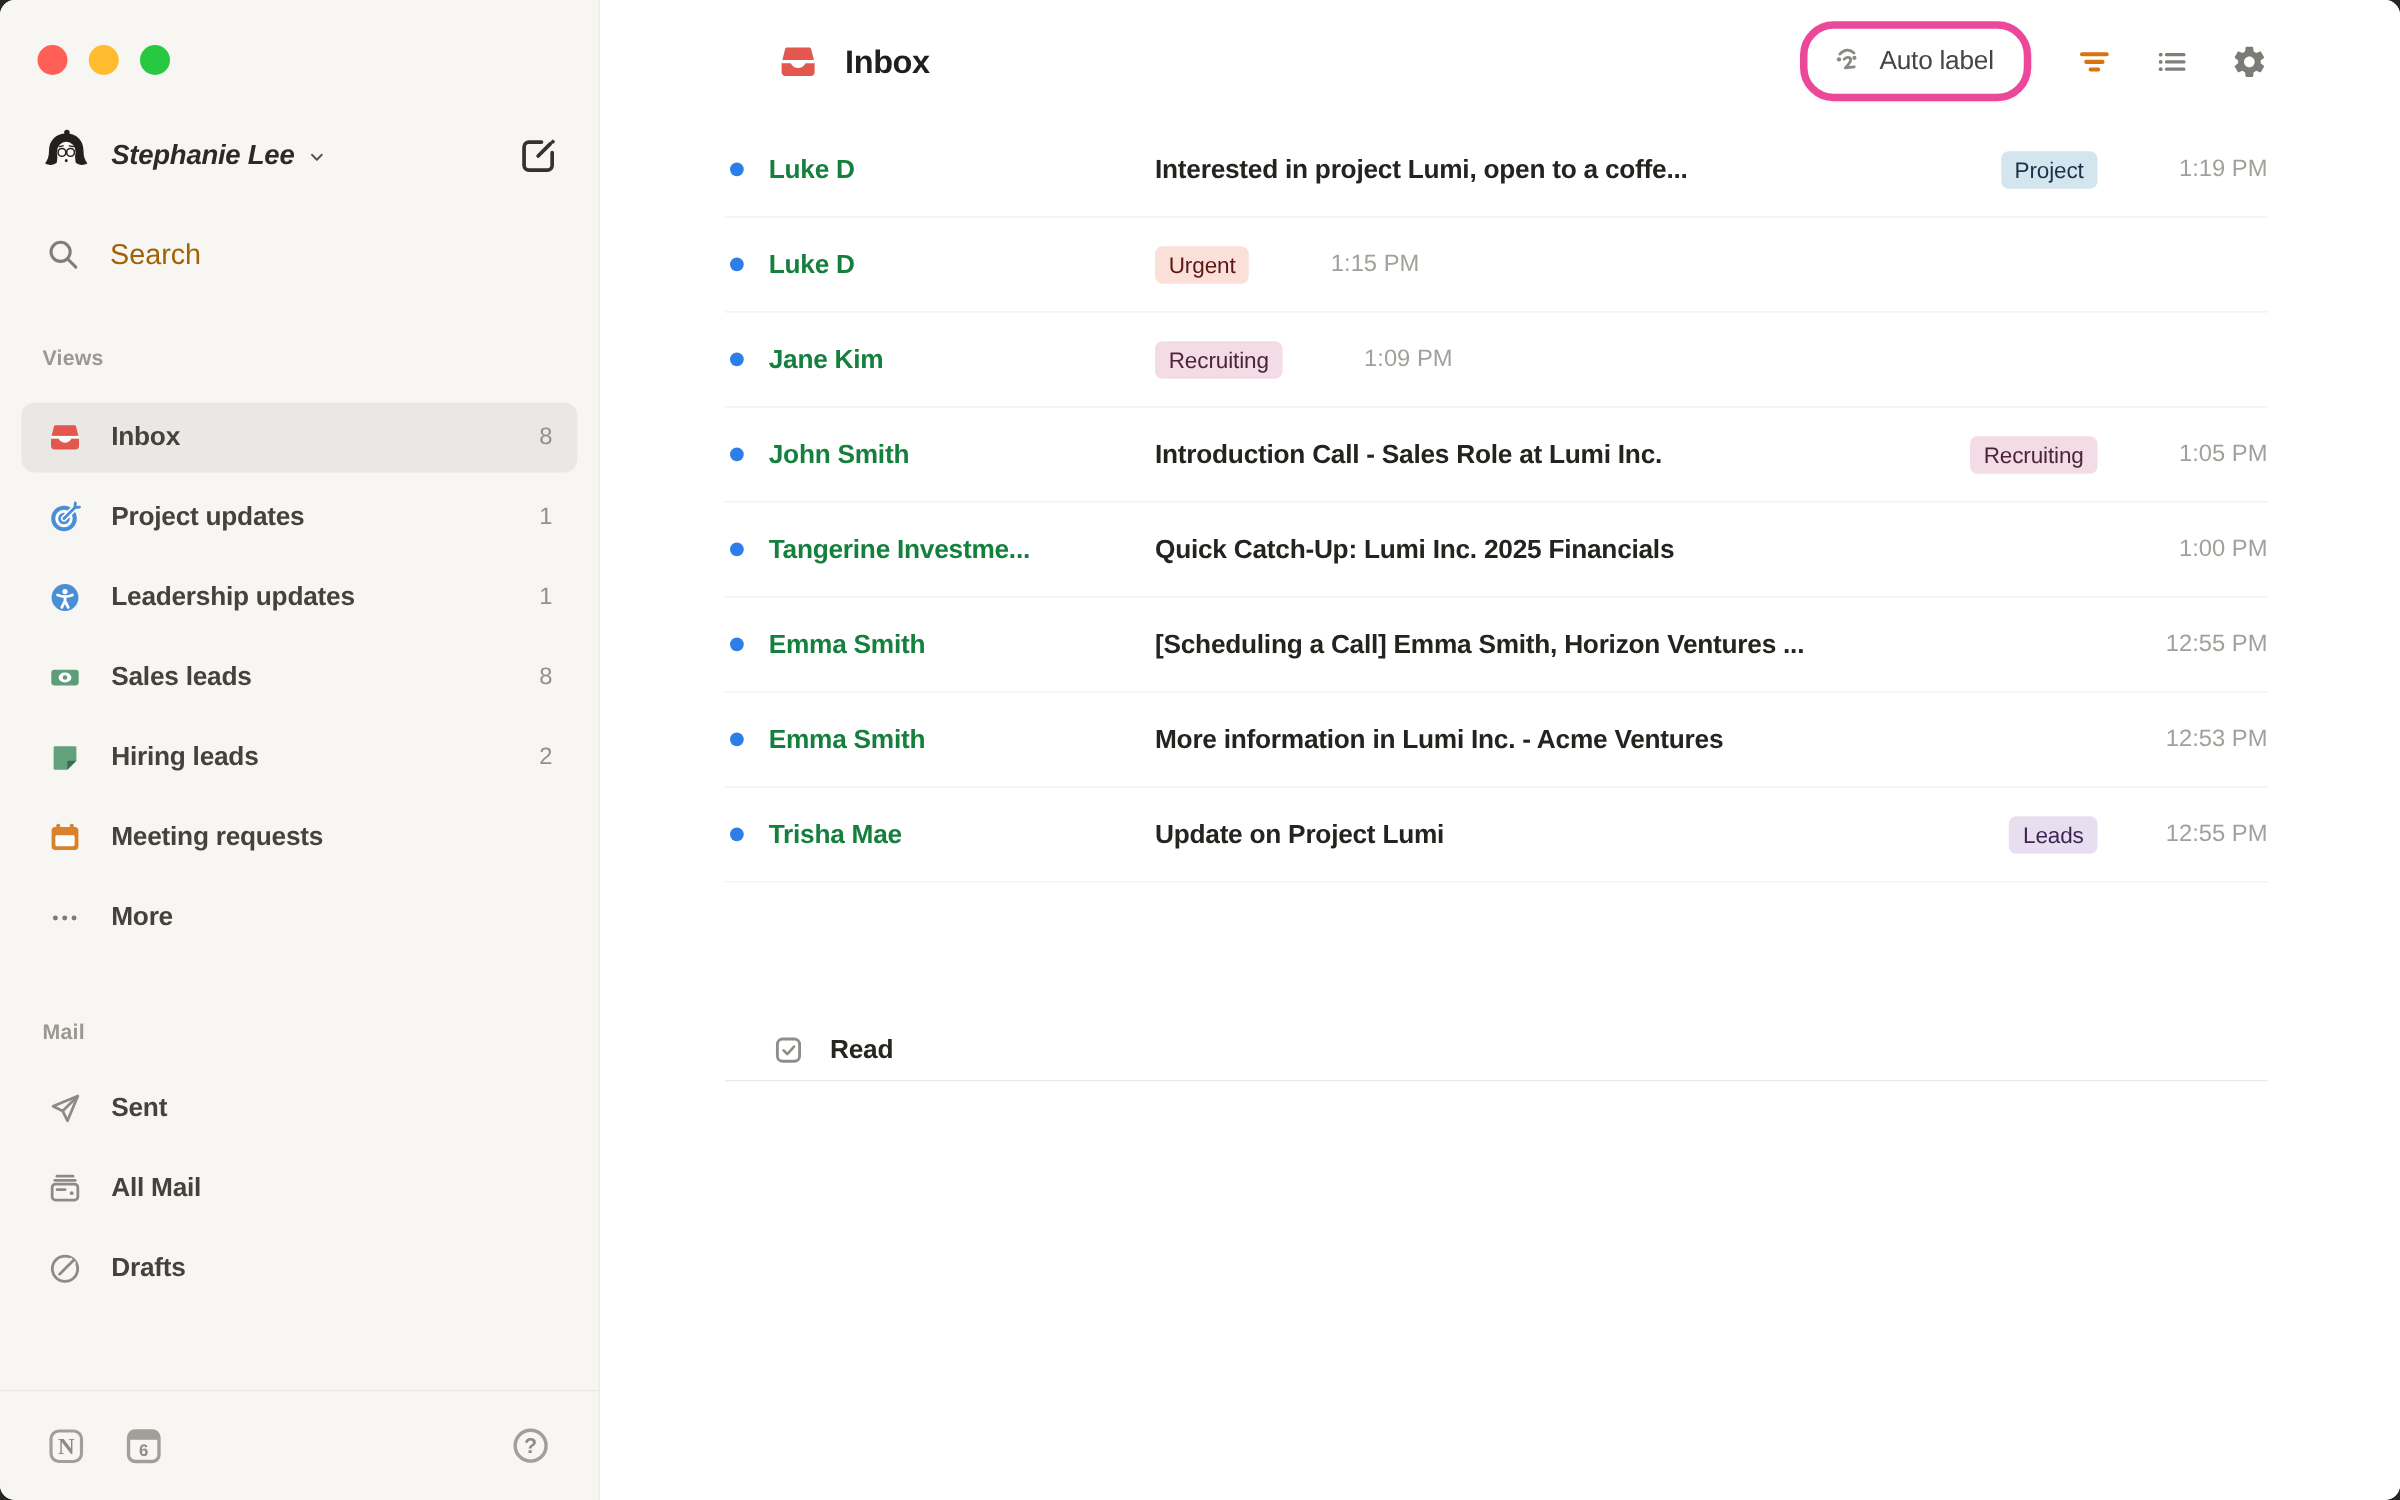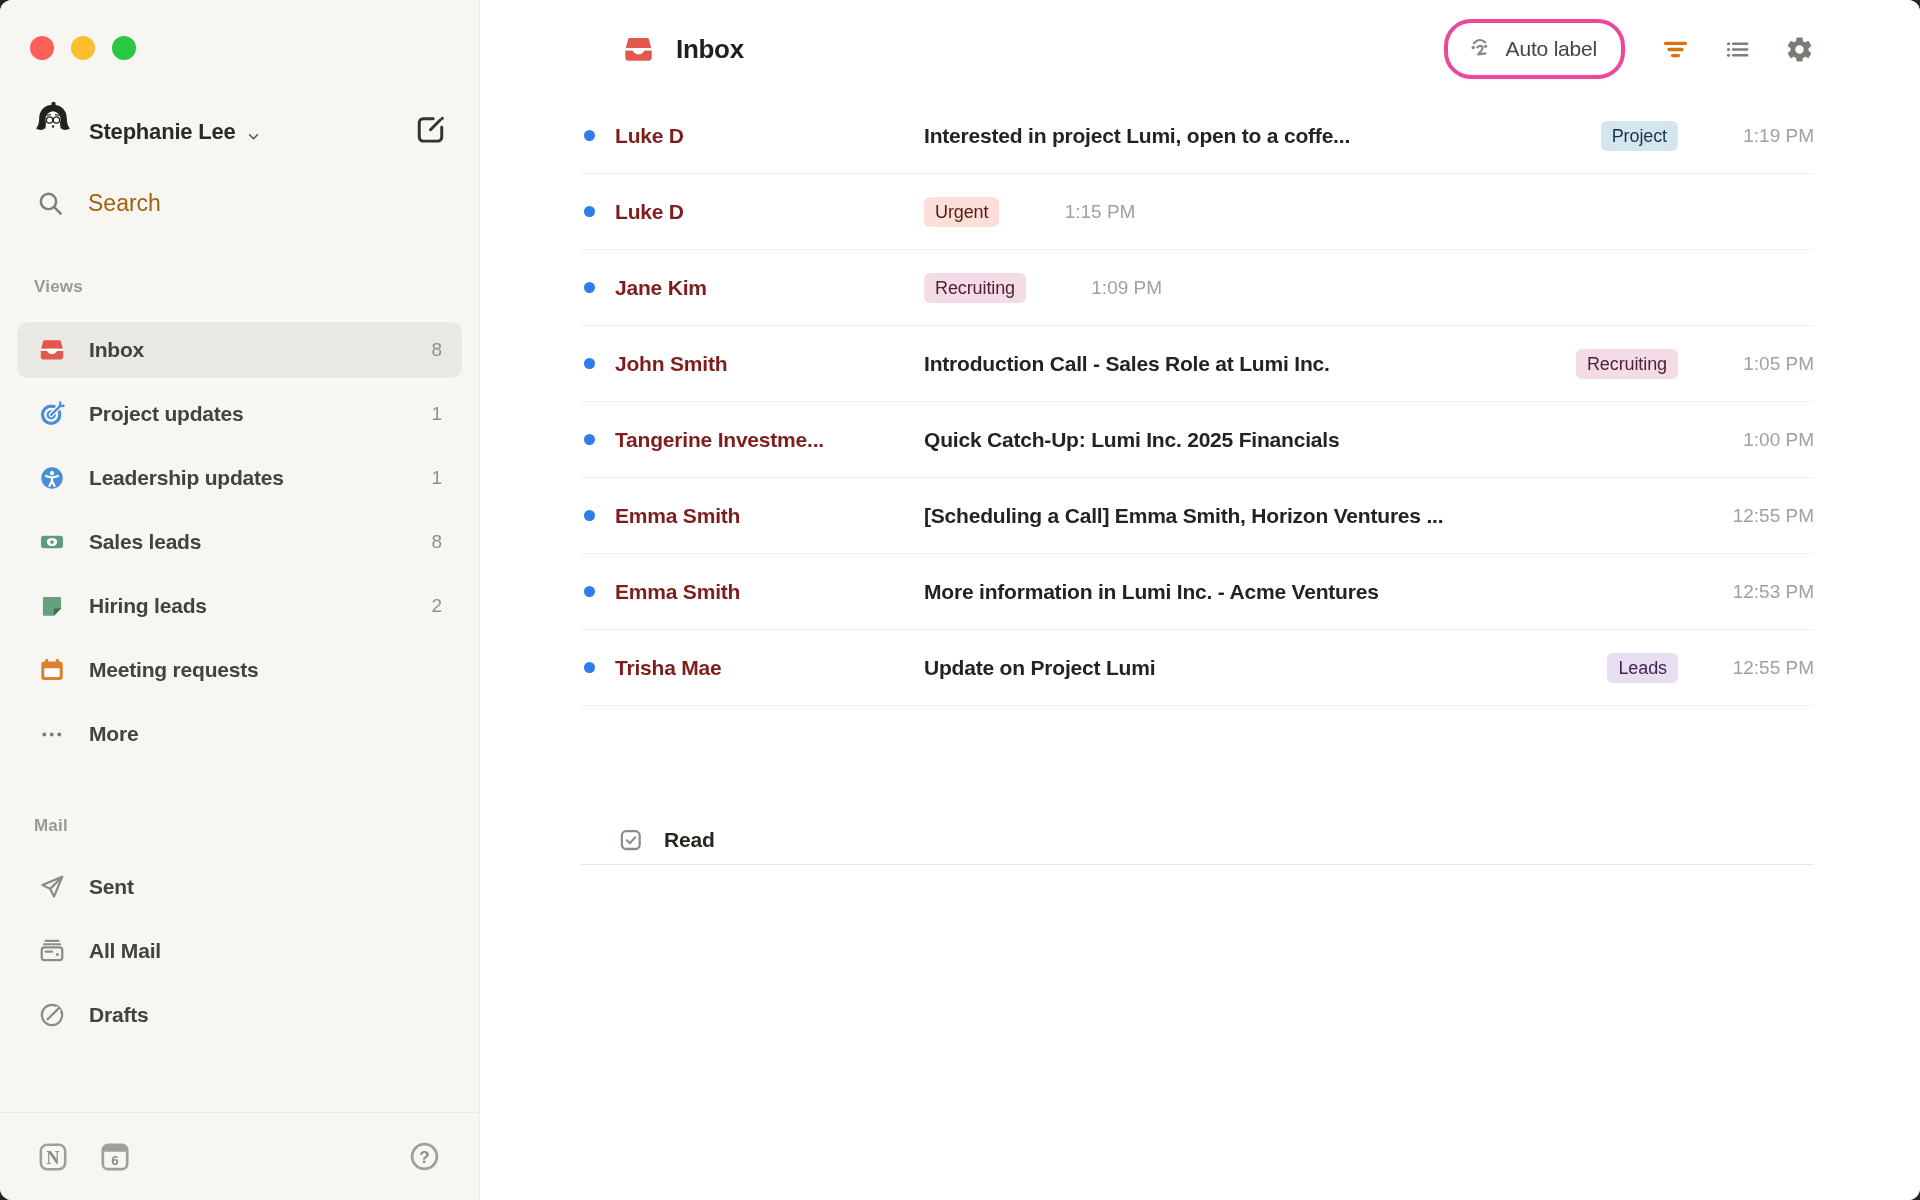--- a/index.html
+++ b/index.html
@@ -13,21 +13,21 @@
     width:1920px;height:1200px;display:flex;background:#ffffff;
     border-radius:12px;overflow:hidden;position:relative;
   }
   
   .sidebar{
     width:480px;min-width:480px;background:#F7F6F3;border-right:1px solid #ECEBE8;
     display:flex;flex-direction:column;position:relative;box-sizing:border-box;
   }
   .traffic{display:flex;gap:17px;margin:36px 0 0 30px;}
   .tl{width:24px;height:24px;border-radius:50%;}
-  .profile-row{display:flex;align-items:flex-end;margin:43px 33px 0 30px;height:42px;}
+  .profile-row{display:flex;align-items:center;margin:43px 33px 0 30px;height:42px;font-style:italic;}
   .avatar{width:46px;height:46px;flex:none;}
   .avatar svg{width:100%;height:100%;}
   .profile-name{margin-left:13px;font-size:22px;font-weight:700;color:#2B2A26;letter-spacing:-0.2px;}
   .profile-chev{width:17px;height:17px;margin-left:9px;margin-top:3px;}
   .profile-chev svg{width:100%;height:100%;}
   .profile-spacer{flex:1;}
   .compose{width:31px;height:31px;cursor:pointer;}
   .compose svg{width:100%;height:100%;}
   .search-row{display:flex;align-items:center;height:48px;margin:34px 20px 0 37px;cursor:pointer;}
   .search-icon{width:27px;height:27px;}
@@ -59,21 +59,21 @@
   .help{width:33px;height:33px;cursor:pointer;}
   .help svg{width:100%;height:100%;}
   
   .main{flex:1;background:#ffffff;padding:0 106px 0 100px;box-sizing:border-box;overflow:hidden;}
   .main-header{height:98px;display:flex;align-items:center;padding-left:42px;}
   .title-icon{width:33px;height:33px;}
   .title-icon svg{width:100%;height:100%;}
   .page-title{margin-left:21px;font-size:26px;font-weight:700;color:#201F1B;letter-spacing:-0.3px;}
   .header-spacer{flex:1;}
   .auto-label-btn{
-    display:flex;align-items:center;height:52px;padding:0 24px 0 19px;border:4px solid #ec4899;
+    display:flex;align-items:center;height:52px;padding:0 24px 0 19px;border:6px solid #ec4899;
     border-radius:27px;background:#fff;box-shadow:0 1px 3px rgba(15,15,15,0.05);cursor:pointer;
   }
   .auto-label-icon{width:28px;height:28px;}
   .auto-label-icon svg{width:100%;height:100%;}
   .auto-label-text{margin-left:11px;font-size:21px;font-weight:500;color:#47453F;letter-spacing:-0.2px;}
   .tool-icon{width:29px;height:29px;margin-left:33px;cursor:pointer;}
   .tool-icon svg{width:100%;height:100%;}
   .tool-icon.first{margin-left:36px;}
   .list-header{
     height:58px;display:flex;align-items:center;padding-left:38px;
@@ -84,21 +84,21 @@
   .group-label{margin-left:20px;font-size:21px;font-weight:700;color:#26251F;letter-spacing:-0.2px;}
   .group-chev{width:19px;height:19px;margin-left:12px;margin-top:3px;}
   .group-chev svg{width:100%;height:100%;}
   .email-list{}
   .email-row{
     height:76px;display:flex;align-items:center;border-bottom:1px solid #F1F0ED;cursor:pointer;
     padding-left:4px;box-sizing:border-box;
   }
   .dot{width:11px;height:11px;border-radius:50%;flex:none;}
   .sender{
-    width:309px;flex:none;margin-left:20px;font-size:21px;font-weight:700;color:#7f1d1d;
+    width:309px;flex:none;margin-left:20px;font-size:21px;font-weight:700;color:#15803d;
     letter-spacing:-0.2px;white-space:nowrap;overflow:hidden;
   }
   .subject{
     flex:1;font-size:21px;font-weight:600;color:#242320;letter-spacing:-0.2px;
     white-space:nowrap;overflow:hidden;margin-right:16px;
   }
   .tag{
     flex:none;margin-right:26px;font-size:18px;font-weight:500;line-height:30px;
     padding:0 11px;border-radius:6px;letter-spacing:-0.1px;
   }

